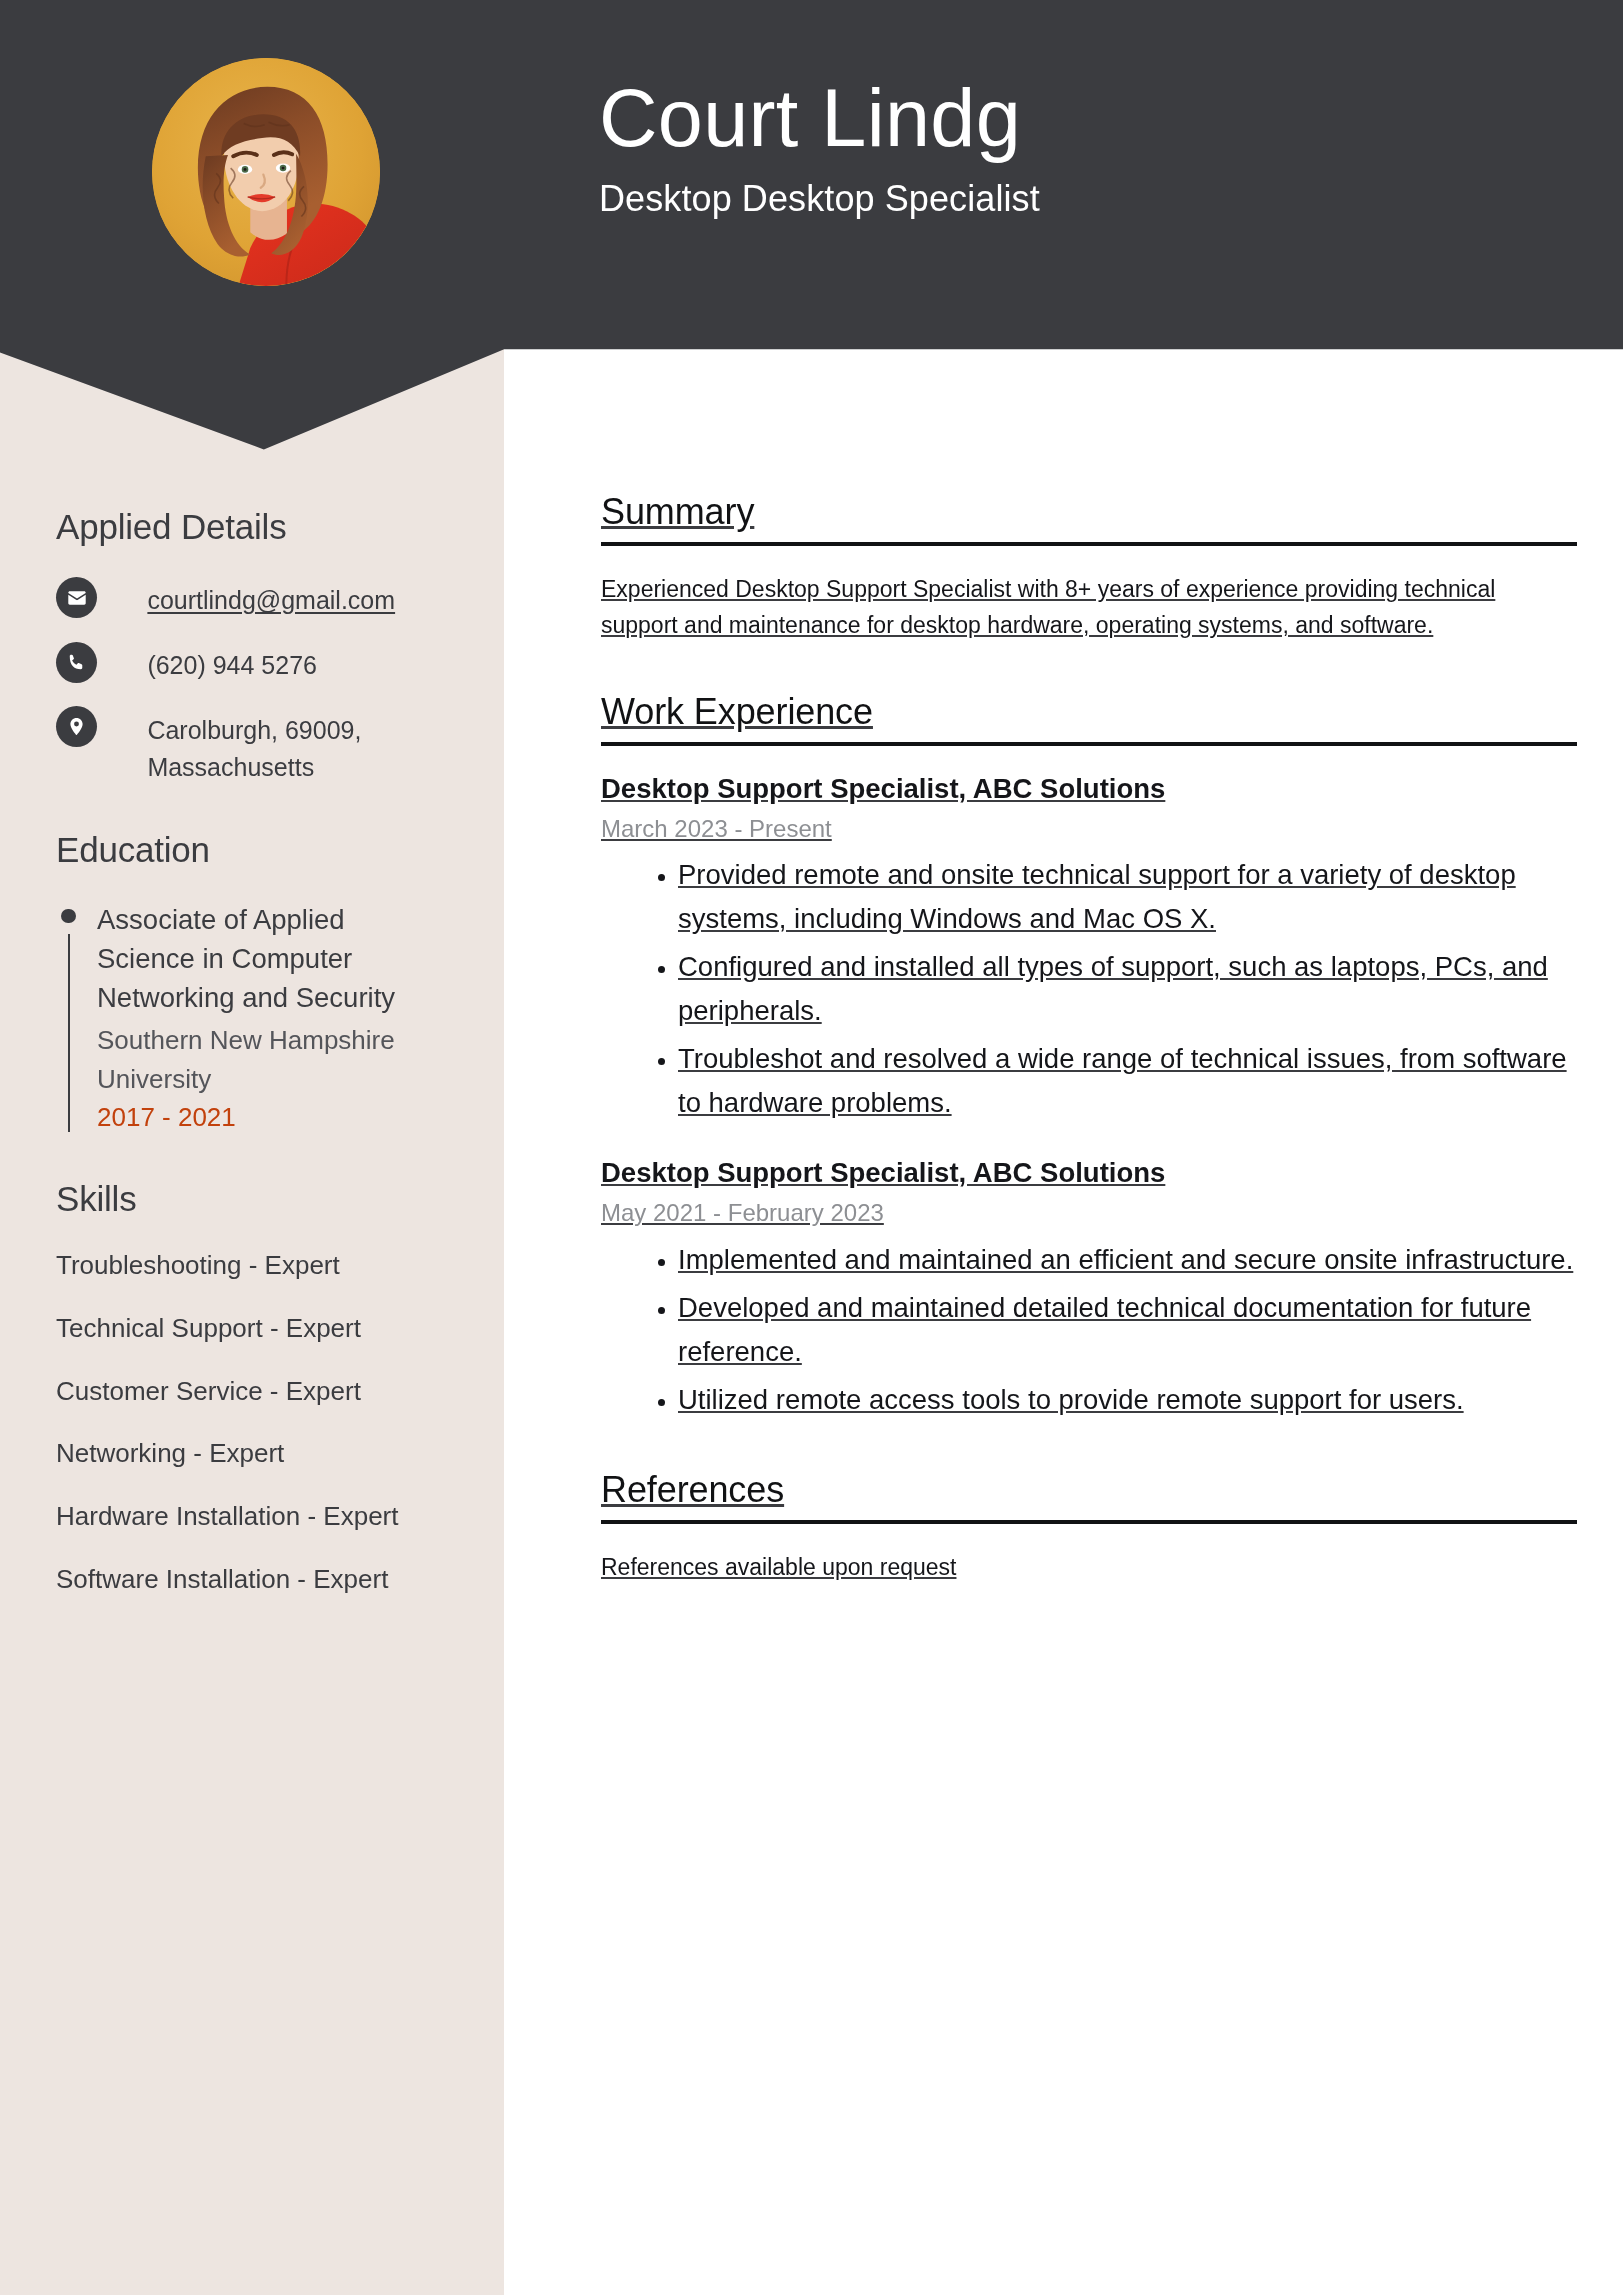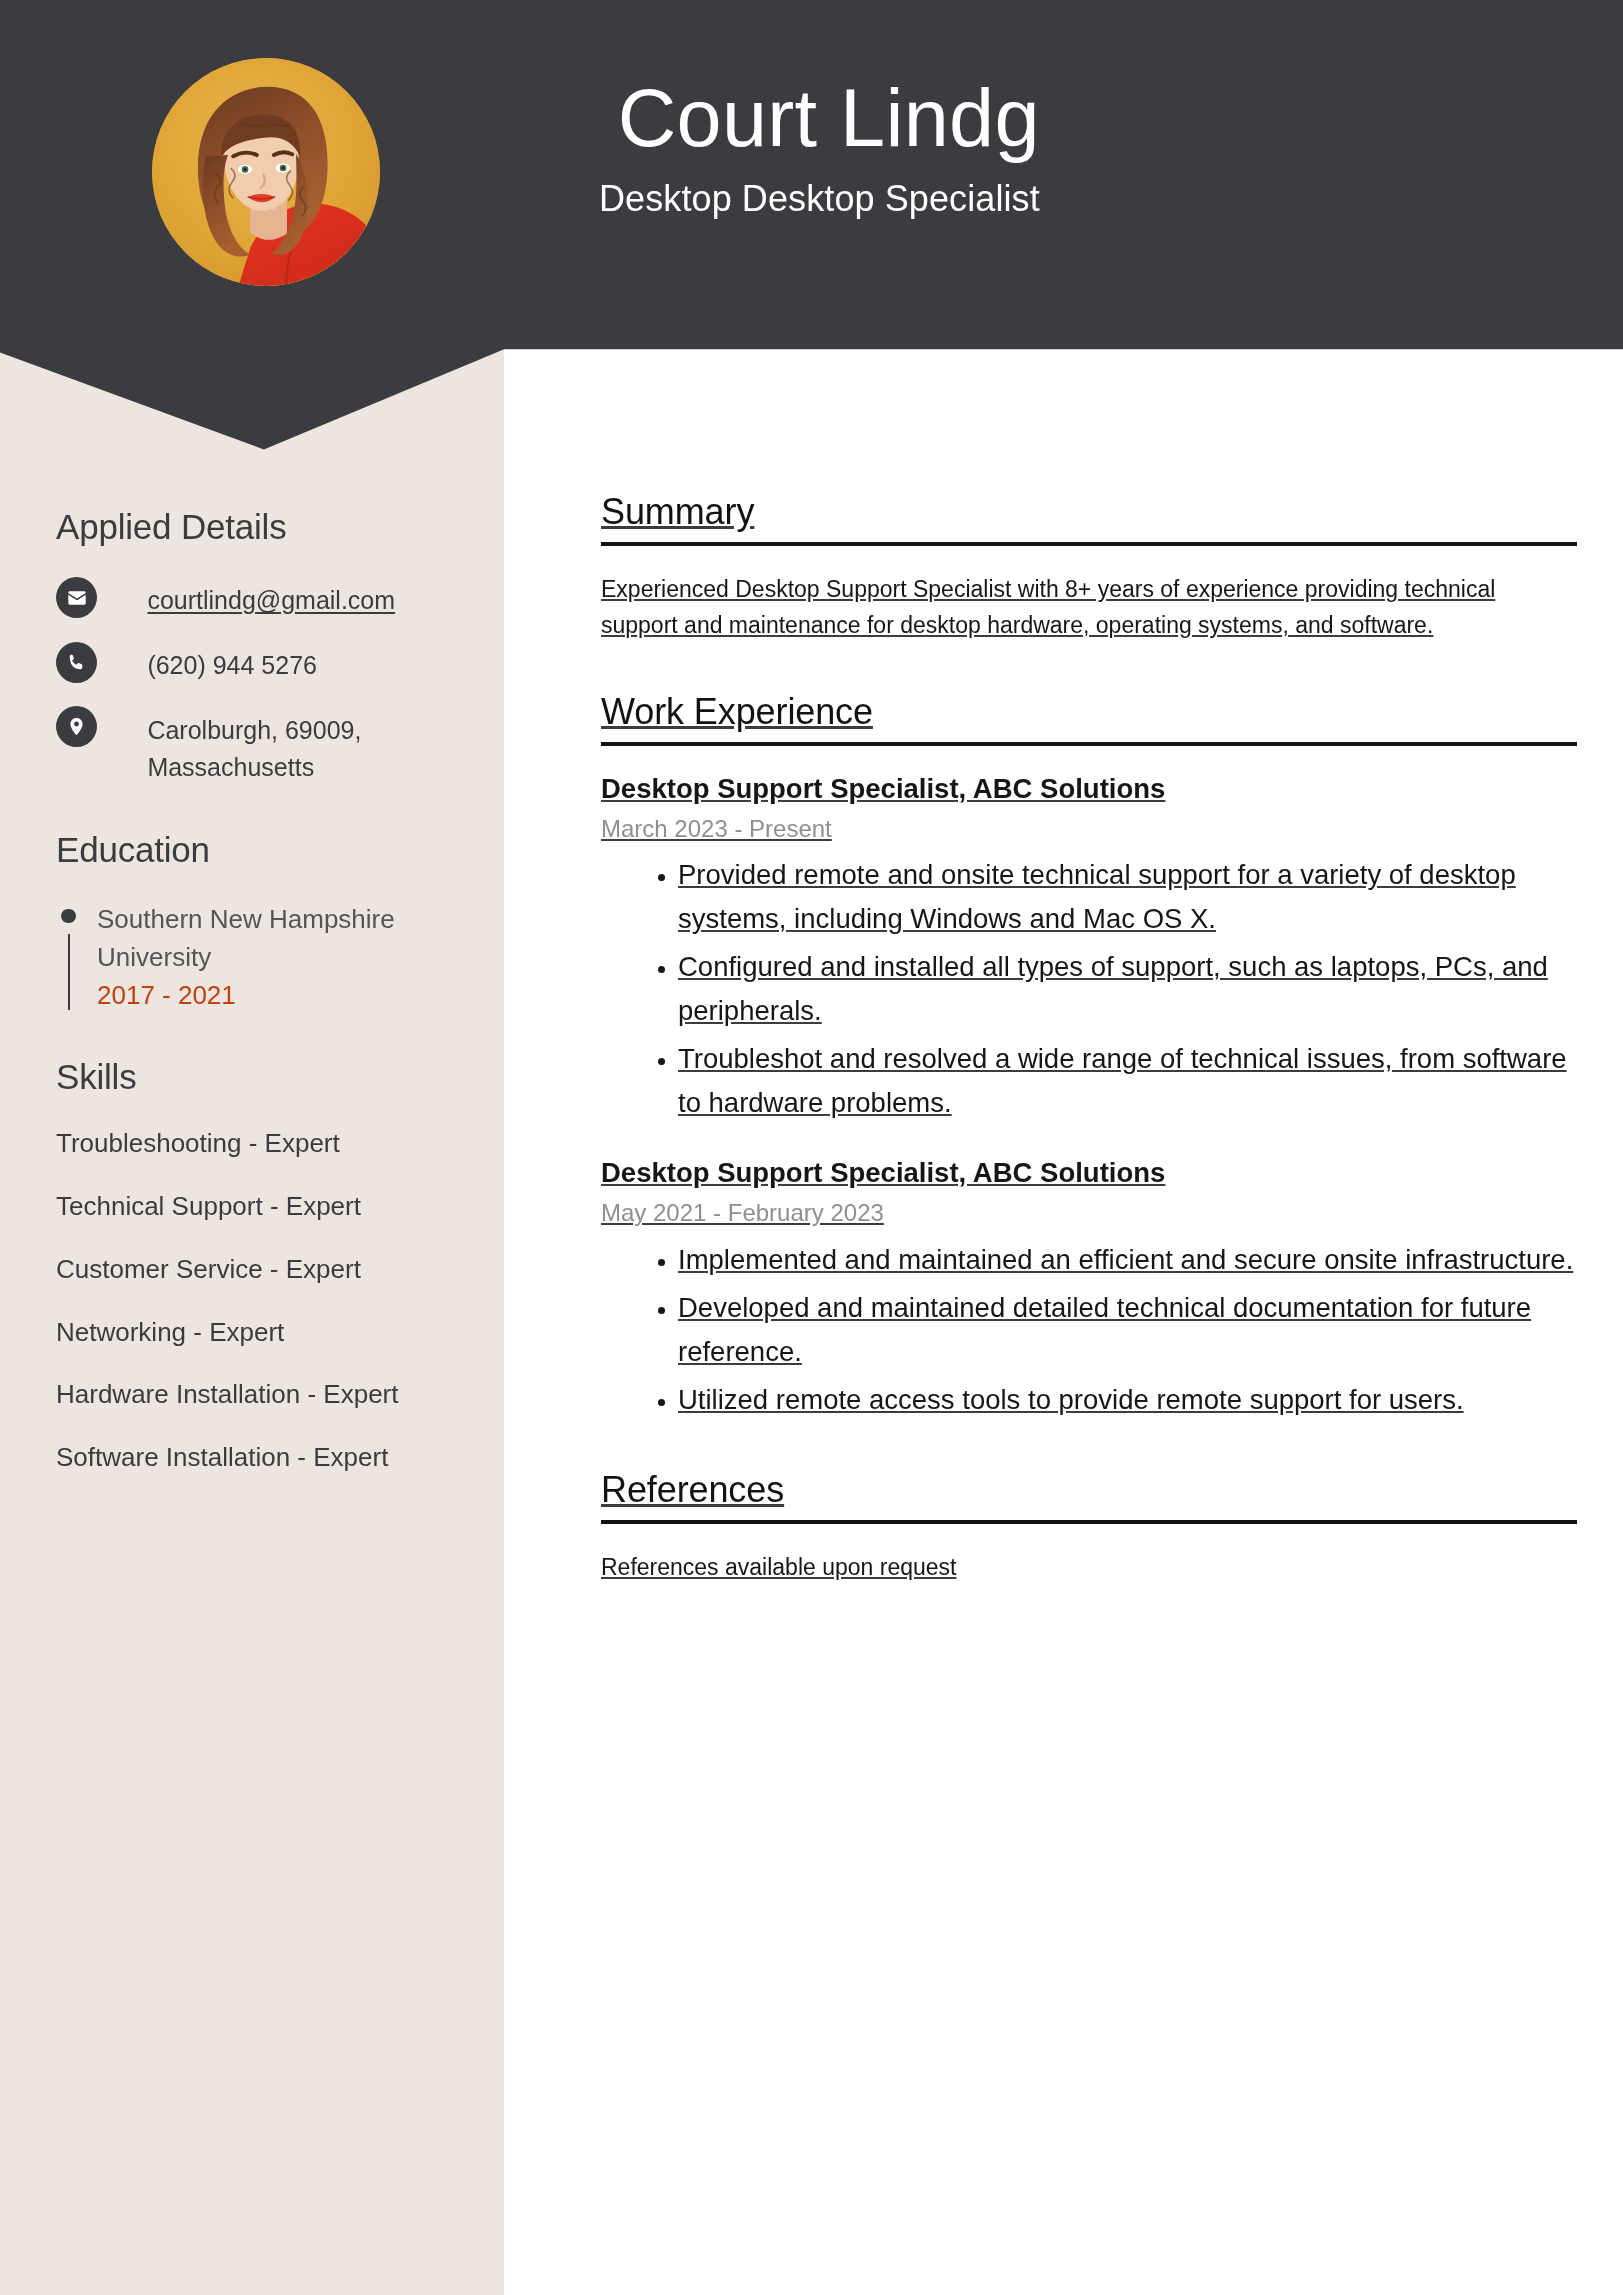--- a/index.html
+++ b/index.html
@@ -19,21 +19,20 @@
   .sidebar-bg {
     position:absolute; left:0; top:0; width:504px; height:2295px;
     background:#ede5e0;
   }
 
   
   .header {
     position:absolute; left:0; top:0; width:1623px; height:452px;
     background:transparent;
     z-index:3;
-    text-align:right;
   }
   .header-shape {
     position:absolute; left:0; top:0; width:1623px; height:452px;
   }
 
   .avatar {
     position:absolute; left:152px; top:58px;
     width:228px; height:228px; border-radius:50%;
     overflow:hidden; z-index:5;
     background:#e0a537;
@@ -257,20 +256,21 @@
         </span>
         <span class="c-text">Carolburgh, 69009, Massachusetts</span>
       </div>
     </div>
 
     <div class="side-block">
       <div class="side-heading">Education</div>
       <div class="edu-item">
         <span class="edu-bullet"></span>
         <span class="edu-line"></span>
+        <div class="edu-degree">Associate of Applied Science in Computer Networking and Security</div>
         <div class="edu-school">Southern New Hampshire University</div>
         <div class="edu-dates">2017 - 2021</div>
       </div>
     </div>
 
     <div class="side-block">
       <div class="side-heading">Skills</div>
       <div class="skill-item">Troubleshooting - Expert</div>
       <div class="skill-item">Technical Support - Expert</div>
       <div class="skill-item">Customer Service - Expert</div>

